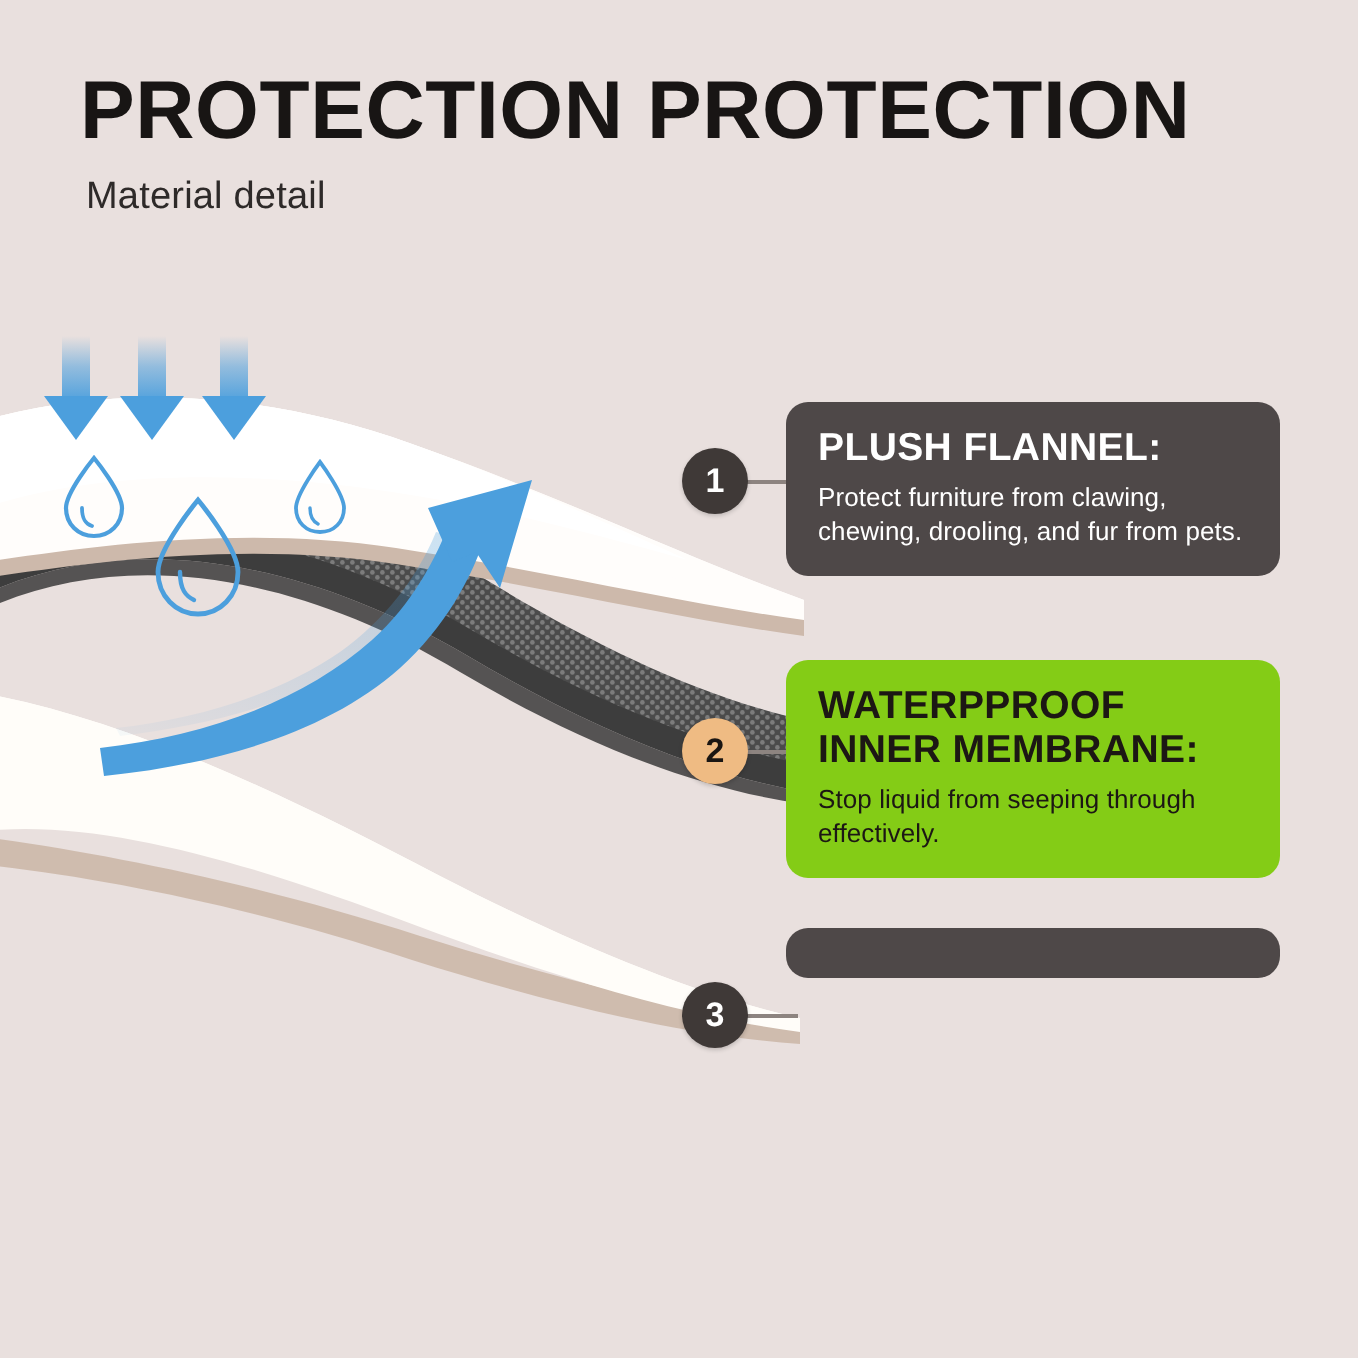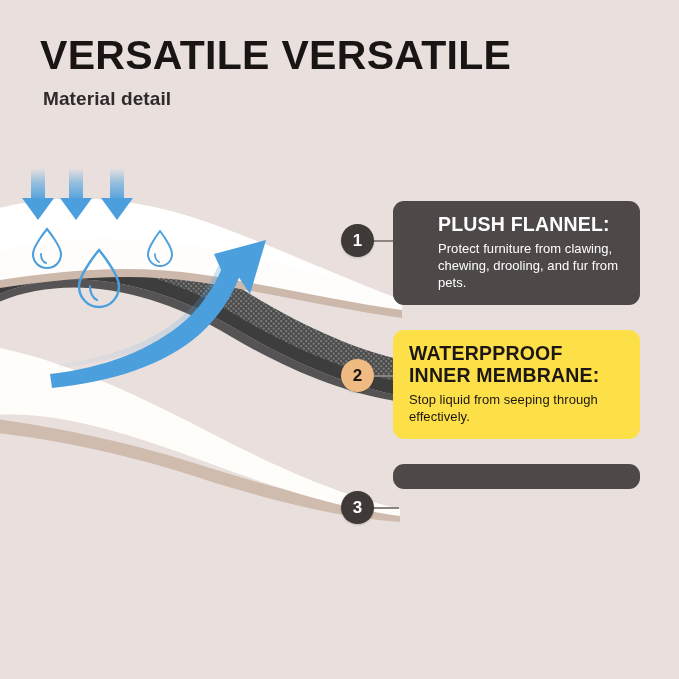--- a/index.html
+++ b/index.html
@@ -29,21 +29,21 @@
     font-weight: bold;
     letter-spacing: 0.3px;
     color: #181514;
     line-height: 1.05;
     white-space: nowrap;
   }
   #subtitle {
     margin-top: 11px;
     margin-left: 3px;
     font-size: 19px;
-    font-weight: bold;
+    font-weight: normal;
     color: #2e2a29;
     letter-spacing: 0.1px;
   }
 
   
   #illustration {
     position: absolute;
     left: 0;
     top: 150px;
     width: 420px;
@@ -52,36 +52,36 @@
   #illustration svg { display: block; }
 
   
   .callout {
     position: absolute;
     box-sizing: border-box;
     border-radius: 11px;
     padding: 12px 14px 13px 16px;
   }
   .callout.dark { background: #4e4848; }
-  .callout.accent { background: #fde047; }
+  .callout.accent { background: #84cc16; }
 
   .callout-title {
     font-size: 19.5px;
     font-weight: bold;
     letter-spacing: 0.2px;
     line-height: 1.13;
     margin-bottom: 6px;
   }
   .callout-body {
     font-size: 13px;
     font-weight: normal;
     line-height: 1.30;
     letter-spacing: 0.05px;
   }
-  .dark .callout-title, .dark .callout-body { color: #ffffff; margin-left: 29px; }
+  .dark .callout-title, .dark .callout-body { color: #ffffff; }
   .accent .callout-title, .accent .callout-body { color: #1c1714; }
 
   #callout-1 { left: 393px; top: 201px; width: 247px; }
   #callout-2 { left: 393px; top: 330px; width: 247px; }
   #callout-3 { left: 393px; top: 464px; width: 247px; }
 
   
   .connector {
     position: absolute;
     height: 2px;
@@ -109,21 +109,21 @@
   #badge-1 { left: 341px; top: 224px; }
   #badge-2 { left: 341px; top: 359px; }
   #badge-3 { left: 341px; top: 491px; }
 </style>
 </head>
 <body>
 
 <div id="stage">
 
   <div id="header">
-    <div id="title">VERSATILE VERSATILE</div>
+    <div id="title">PROTECTION PROTECTION</div>
     <div id="subtitle">Material detail</div>
   </div>
 
   <div id="illustration">
     <svg width="420" height="460" viewBox="0 0 420 460" xmlns="http://www.w3.org/2000/svg">
       <defs>
         <linearGradient id="arrowFade" x1="0" y1="0" x2="0" y2="1">
           <stop offset="0%" stop-color="#4c9fdd" stop-opacity="0"></stop>
           <stop offset="45%" stop-color="#4c9fdd" stop-opacity="0.55"></stop>
           <stop offset="100%" stop-color="#4c9fdd" stop-opacity="1"></stop>

